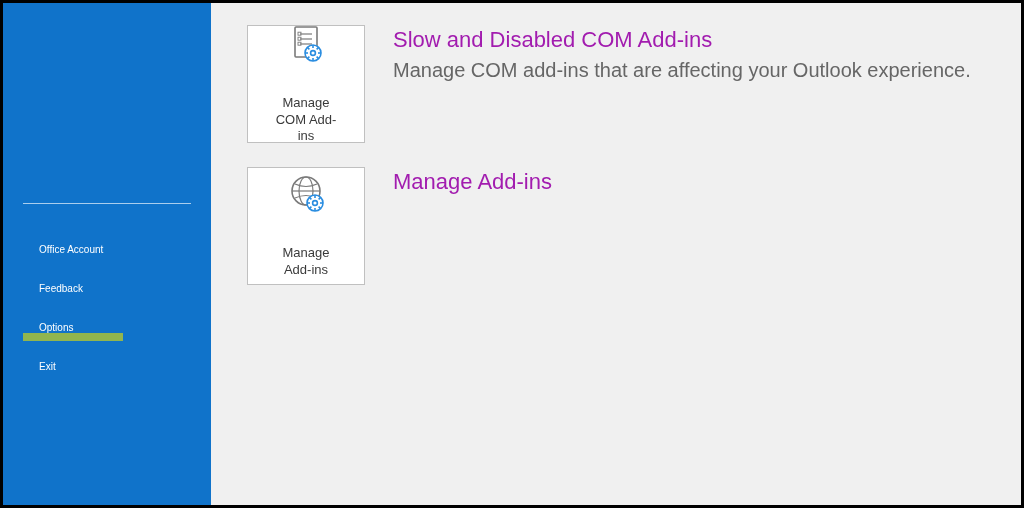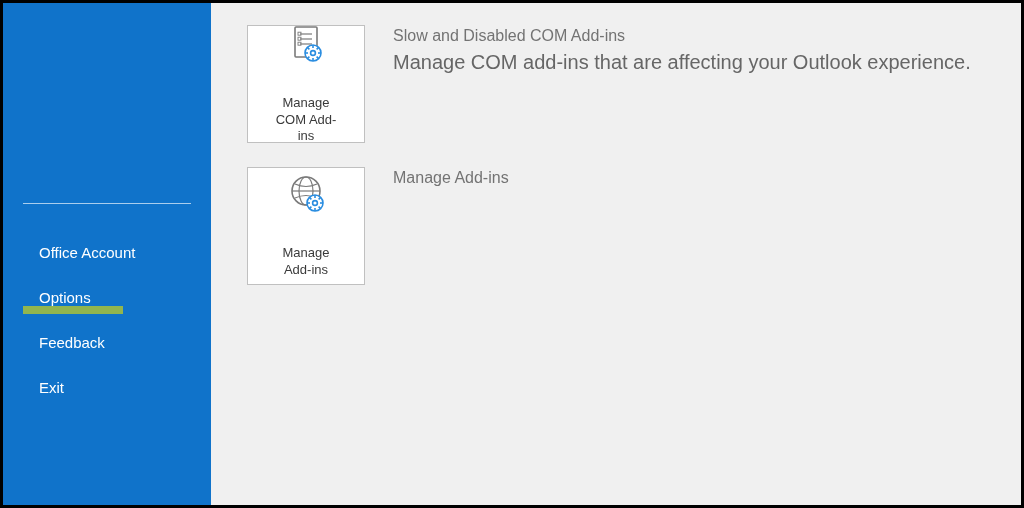--- a/index.html
+++ b/index.html
@@ -28,21 +28,21 @@
       flex-direction: column;
       padding-top: 200px;
     }
     .sidebar-divider {
       border: none;
       border-top: 1px solid rgba(255,255,255,0.65);
       margin: 0 20px 26px 20px;
     }
     .sidebar-item {
       color: #fff;
-      font-size: 15px;
+      font-size: 10px;
       padding: 14px 36px;
       cursor: pointer;
       position: relative;
     }
     .highlight-underline {
       position: absolute;
       left: 20px;
       bottom: 6px;
       width: 100px;
       height: 8px;
@@ -82,45 +82,45 @@
       text-align: center;
       line-height: 1.3;
     }
     .tile-desc {
       display: flex;
       flex-direction: column;
       gap: 6px;
       padding-top: 2px;
     }
     .tile-title {
-      font-size: 16px;
-      color: #737373;
+      font-size: 22px;
+      color: #a21caf;
       font-weight: 400;
     }
     .tile-subtitle {
       font-size: 20px;
       color: #666;
     }
   </style>
 </head>
 <body>
 
 <div class="app-frame">
 
   <div class="sidebar">
     <hr class="sidebar-divider">
     <div class="sidebar-item">
       <span>Office Account</span>
     </div>
     <div class="sidebar-item">
+      <span>Feedback</span>
+    </div>
+    <div class="sidebar-item">
       <span>Options</span>
       <div class="highlight-underline"></div>
-    </div>
-    <div class="sidebar-item">
-      <span>Feedback</span>
     </div>
     <div class="sidebar-item">
       <span>Exit</span>
     </div>
   </div>
 
   <div class="content">
 
     <div class="tile-row">
       <div class="tile-button">

